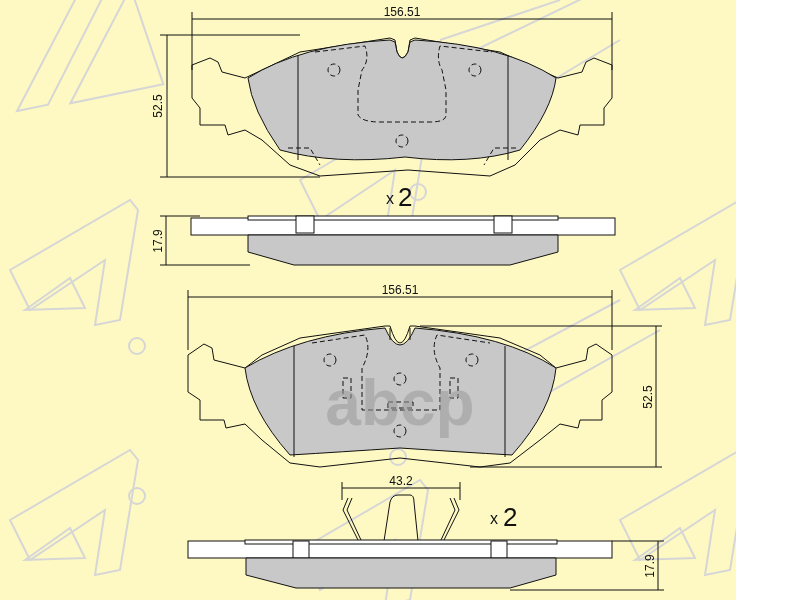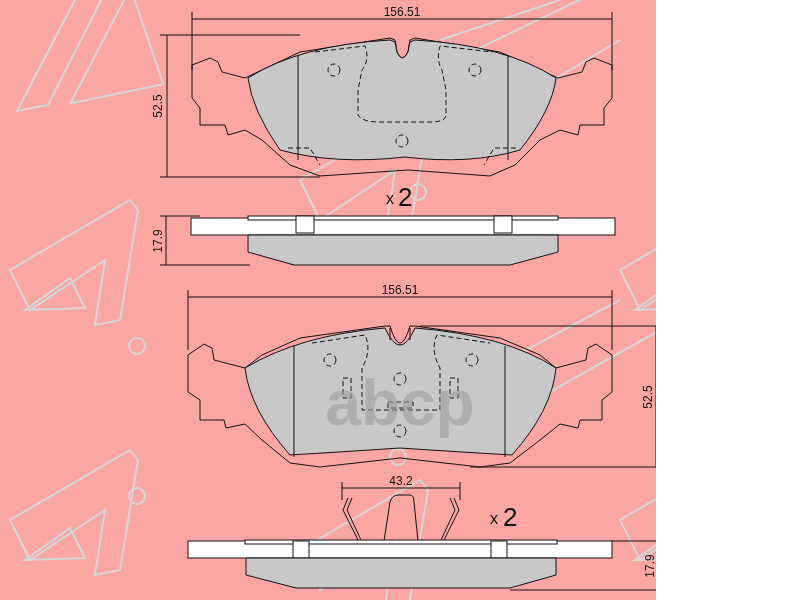--- a/index.html
+++ b/index.html
@@ -1,16 +1,16 @@
 <!DOCTYPE html>
 <html><head>
 <meta charset="utf-8">
 <style>
   html,body{margin:0;padding:0;background:#fff;}
-  #stage{position:relative;width:656px;height:600px;overflow:hidden;background:#fca5a5;font-family:"Liberation Sans",sans-serif;}
+  #stage{position:relative;width:736px;height:600px;overflow:hidden;background:#fef9c3;font-family:"Liberation Sans",sans-serif;}
   svg{position:absolute;left:0;top:0;}
   .dim{font-family:"Liberation Sans Narrow","Liberation Sans",sans-serif;font-size:12px;fill:#111;}
   .mult{font-family:"Liberation Sans",sans-serif;fill:#111;}
   .wm{fill:none;stroke:#d6d6d6;stroke-width:2;}
   .wmr{fill:none;stroke:#d6d6d6;stroke-width:2;}
   .ln{fill:none;stroke:#111;stroke-width:1;}
   .dash{fill:none;stroke:#111;stroke-width:1;stroke-dasharray:5 3;}
   .pad{fill:#c8c8c8;stroke:#111;stroke-width:1;}
   .plate{fill:#fff;stroke:#111;stroke-width:1;}
   .abcp{font-family:"Liberation Sans",sans-serif;font-weight:bold;font-size:64px;fill:#9a9a9a;opacity:.55;}

